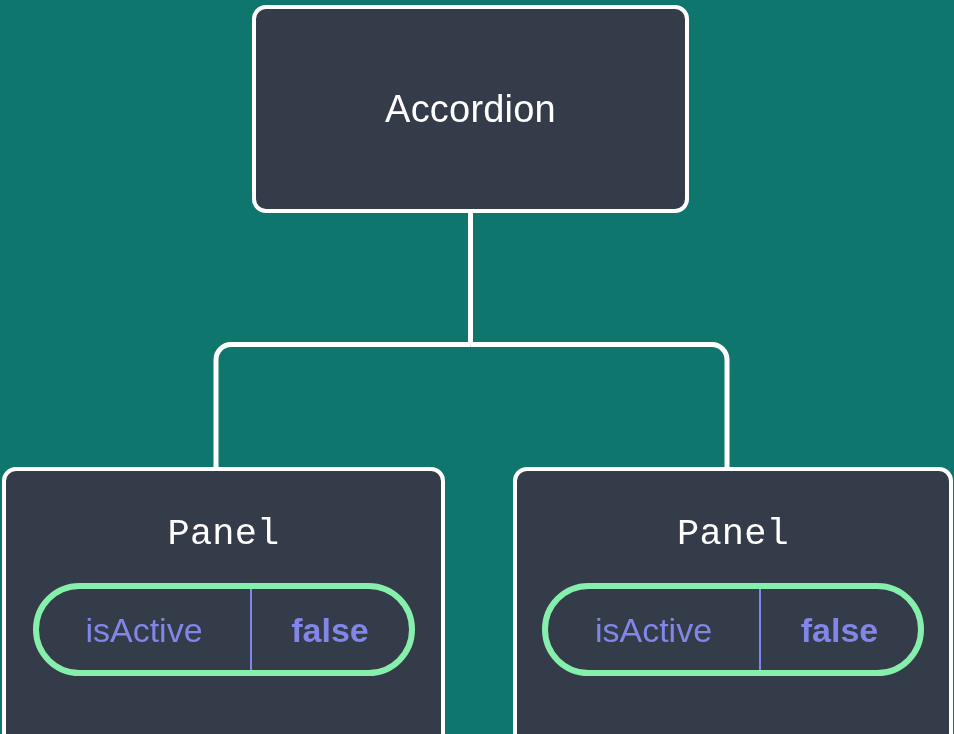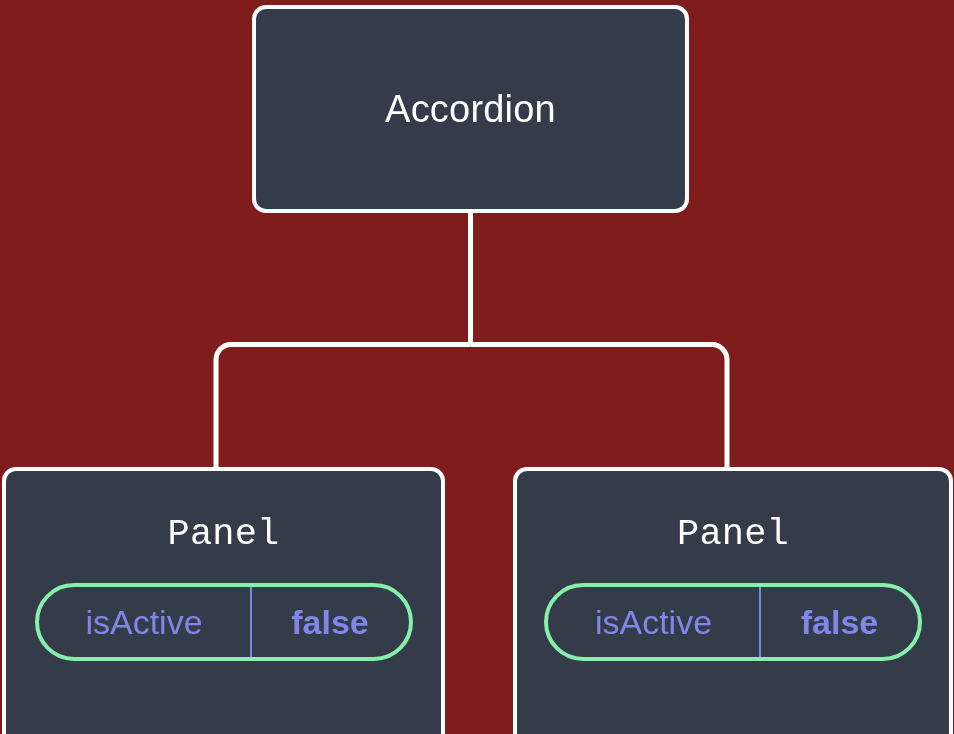--- a/index.html
+++ b/index.html
@@ -11,21 +11,21 @@
     width: 954px;
     height: 734px;
     overflow: hidden;
     font-family: "Liberation Sans", "DejaVu Sans", sans-serif;
   }
 
   #diagram-root {
     position: relative;
     width: 954px;
     height: 734px;
-    background: #7f1d1d;
+    background: #0f766e;
   }
 
   
   #connectors {
     position: absolute;
     left: 0;
     top: 0;
     width: 954px;
     height: 734px;
     pointer-events: none;
@@ -74,22 +74,22 @@
     font-size: 37px;
     font-family: Liberation Mono, monospace;
   }
 
   
   .state-pill {
     display: flex;
     align-items: stretch;
     box-sizing: border-box;
     margin-top: 30px;
-    height: 78px;
-    border: 4px solid #86efac;
+    height: 93px;
+    border: 6px solid #86efac;
     border-radius: 52px;
     background: transparent;
     overflow: hidden;
   }
 
   .state-key,
   .state-value {
     display: flex;
     align-items: center;
     justify-content: center;

